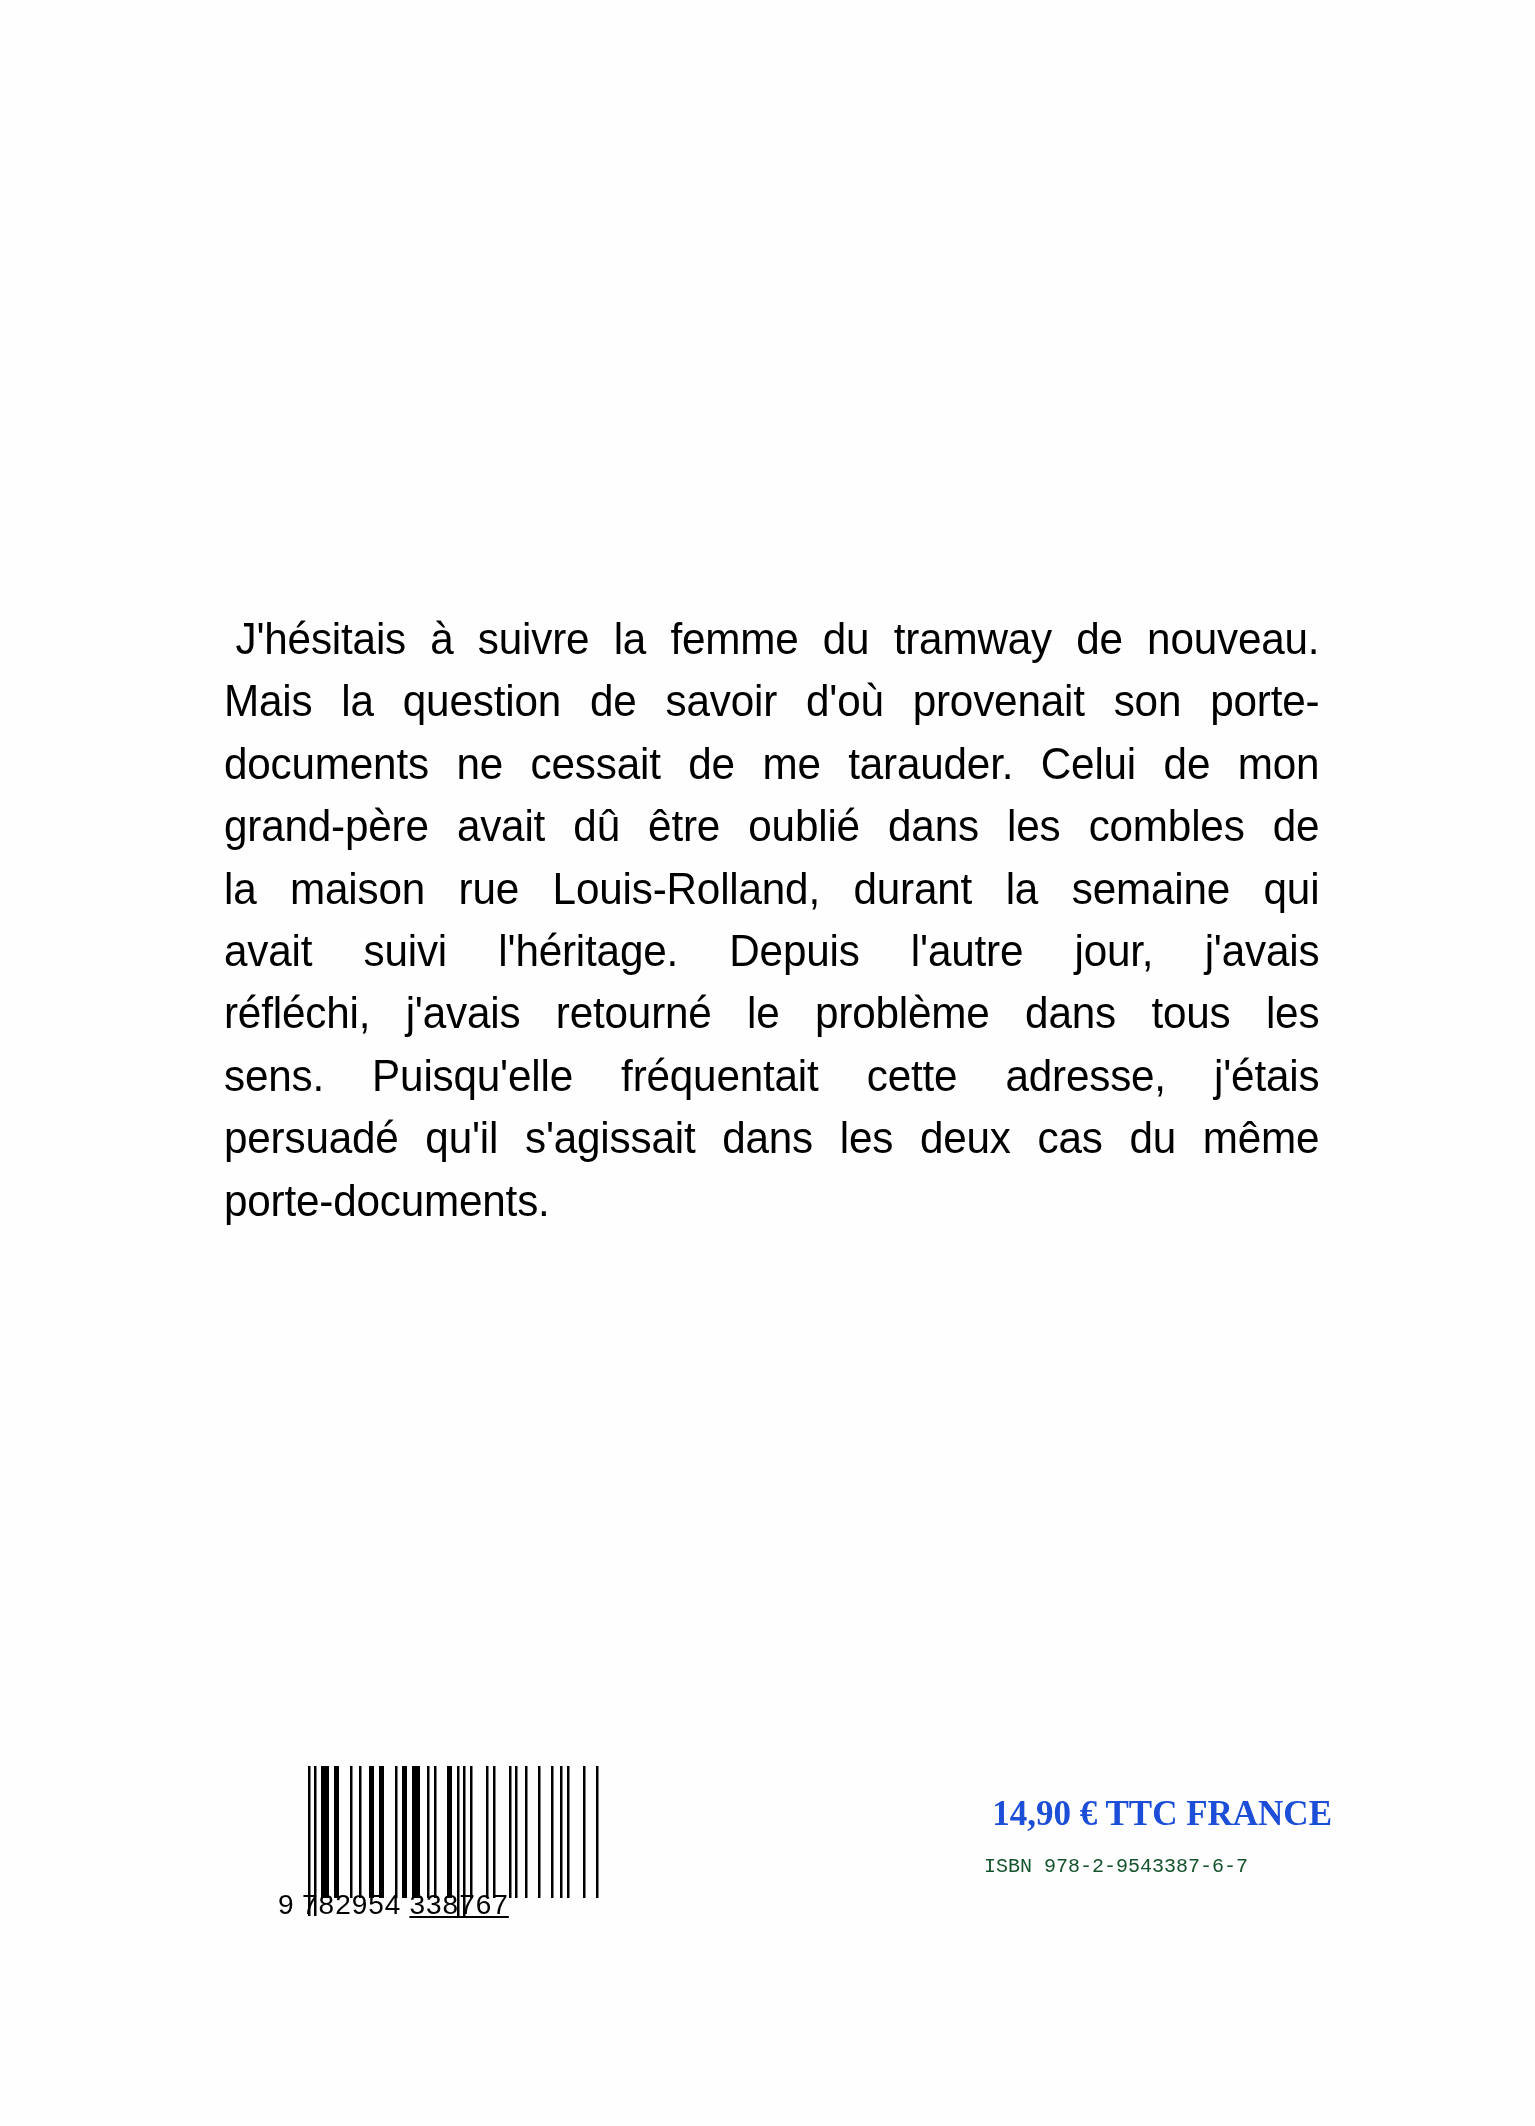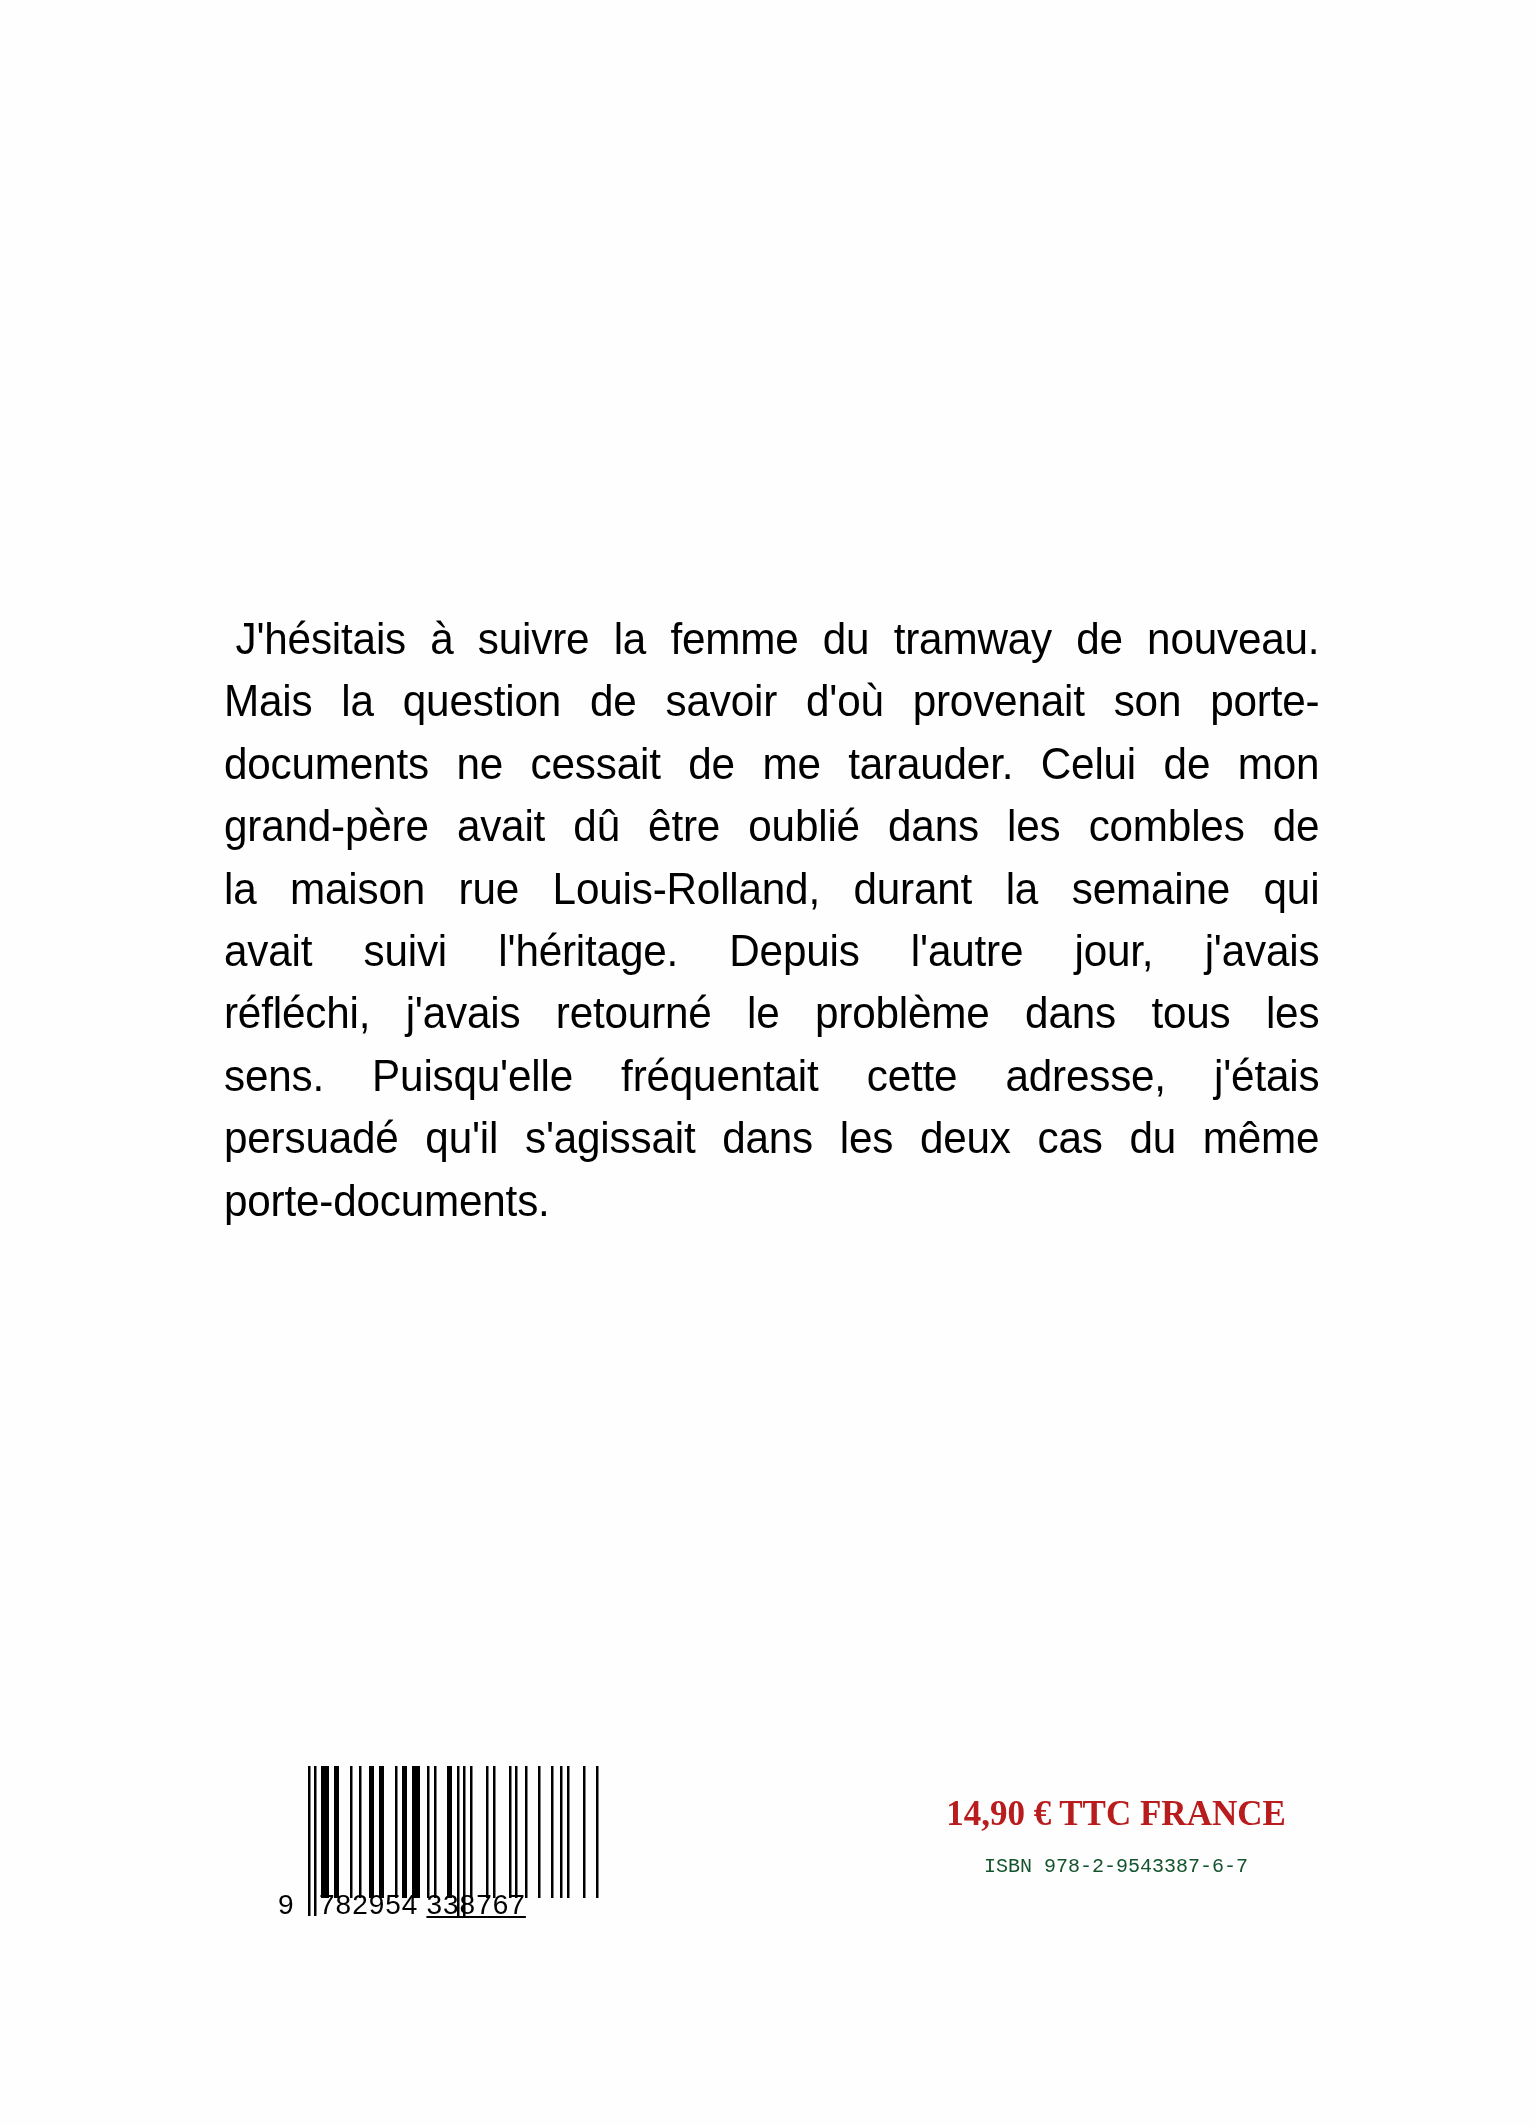--- a/index.html
+++ b/index.html
@@ -56,25 +56,25 @@
       height: 156px;
     }
     .barcode svg {
       display: block;
     }
     .price {
       position: absolute;
       left: 900px;
       top: 1784px;
       width: 432px;
-      text-align: center;
+      text-align: right;
       font-family: "Liberation Serif", serif;
       font-weight: bold;
       font-size: 35px;
-      color: #b91c1c;
+      color: #1d4ed8;
       white-space: nowrap;
     }
     .isbn {
       position: absolute;
       left: 900px;
       top: 1845px;
       width: 432px;
       text-align: center;
       font-family: Liberation Mono, monospace;
       font-size: 20px;
@@ -134,20 +134,20 @@
         <rect x="266" y="0" width="2.5" height="132"></rect>
         <rect x="273" y="0" width="2.5" height="132"></rect>
         <rect x="289" y="0" width="2.5" height="132"></rect>
         <rect x="302" y="0" width="2.5" height="132"></rect>
 
         <rect x="311" y="0" width="2.5" height="150"></rect>
         <rect x="318" y="0" width="2.5" height="150"></rect>
       </g>
     </svg>
     <div style="position:absolute; left:-16px; top:124px; font-family:'Liberation Sans', sans-serif; font-size:28px; line-height:30px; color:#000; white-space:nowrap;">
-      <span style="display:inline-block; width:24px;">9</span><span style="display:inline-block; margin-left:17px; letter-spacing:1px;">782954</span><span style="display:inline-block; margin-left:8px; letter-spacing:1px;text-decoration:underline;">338767</span>
+      <span style="display:inline-block; width:24px;">9</span><span style="display:inline-block; letter-spacing:1px;">782954</span><span style="display:inline-block; margin-left:8px; letter-spacing:1px;text-decoration:underline;">338767</span>
     </div>
   </div>
 
   <div class="price">14,90 € TTC FRANCE</div>
   <div class="isbn">ISBN 978-2-9543387-6-7</div>
 
 </div>
 
 </body></html>

